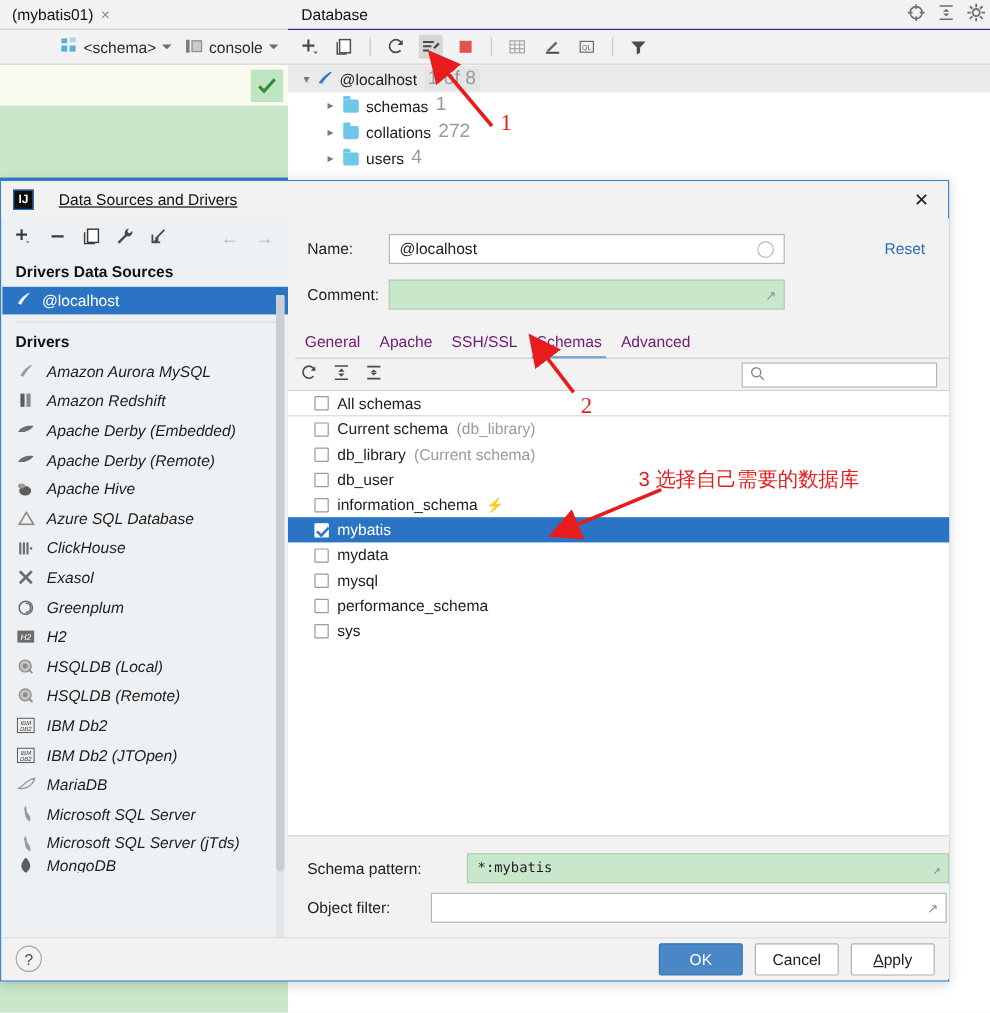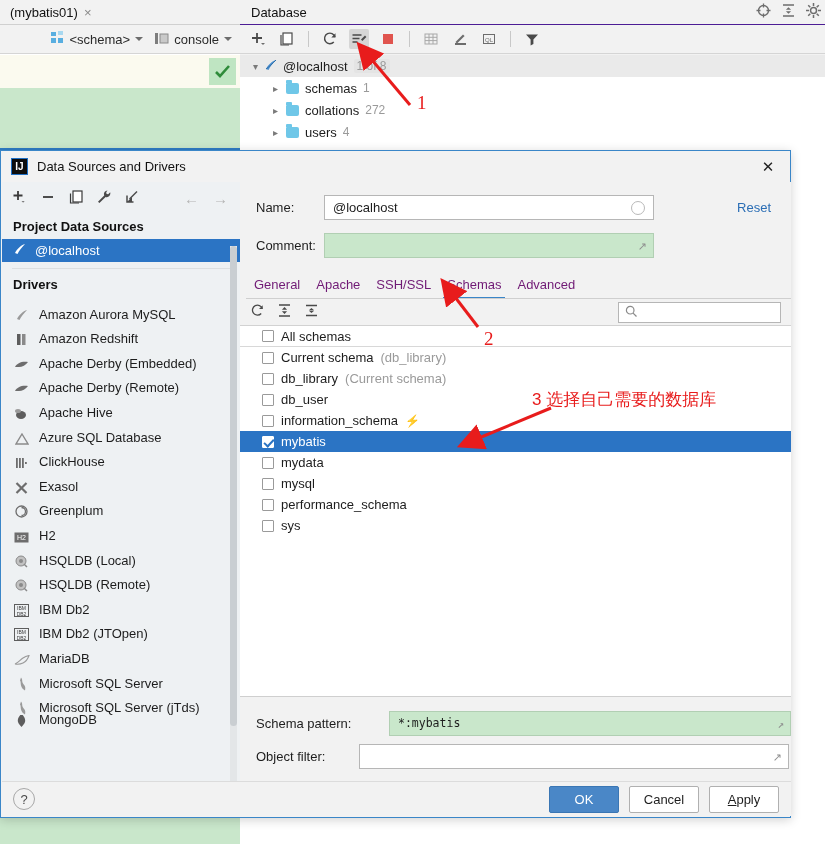--- a/index.html
+++ b/index.html
@@ -74,50 +74,50 @@
     border-bottom:1px solid #d5d5d5;
   }
   .tb-sep { width:1px; height:16px; background:#c8c8c8; margin:0 2px; }
   .tb-btn { width:20px; height:20px; display:flex; align-items:center; justify-content:center; }
   .tb-btn.active { background:#d6d6d6; border-radius:2px; }
 
   .db-tree { position:absolute; left:0; top:55px; width:585px; height:789px; background:#ffffff; }
   .tree-row { height:22px; display:flex; align-items:center; font-size:13px; color:#1d1d1d; }
   .tree-row.sel { background:#eaeaea; }
   .tw { width:13px; display:inline-block; text-align:center; color:#7a7a7a; font-size:10px; }
-  .count { color:#9a9a9a; font-size:12px; margin-left:6px; }
+  .count { color:#9a9a9a; font-size:16px; margin-left:6px; }
   .count.badge { background:#e4e4e4; border-radius:2px; padding:0 3px; }
   .folder { width:13px; height:11px; background:#6fc7e8; border-radius:1px 2px 2px 2px; display:inline-block; position:relative; }
   .folder::before { content:""; position:absolute; left:0; top:-3px; width:6px; height:3px; background:#6fc7e8; border-radius:1px 1px 0 0; }
 
   
   .dialog {
     position:absolute; left:0; top:150px; width:791px; height:668px;
     background:#f2f2f2; border:1px solid #3a86c8;
     box-shadow: 0 2px 10px rgba(0,0,0,.18);
   }
   .dlg-titlebar { position:relative; height:31px; background:#f2f2f2; display:flex; align-items:center; }
   .dlg-ij-icon {
     width:17px; height:17px; margin-left:10px; background:#0d0d0d; color:#fff;
     display:flex; align-items:center; justify-content:center; font-size:10px; font-weight:bold;
     border:1px solid #1f6fc4;
   }
-  .dlg-title { margin-left:9px; font-size:13px; color:#111; }
+  .dlg-title { margin-left:21px; font-size:13px; color:#111;text-decoration:underline; }
   .dlg-close { position:absolute; right:12px; top:6px; width:20px; height:20px; display:flex; align-items:center; justify-content:center; color:#222; font-size:15px; }
 
   
   .ds-pane { position:absolute; left:1px; top:31px; width:238px; height:601px; background:#eef1f3; }
   .ds-toolbar { height:33px; display:flex; align-items:center; gap:12px; padding-left:10px; }
   .ds-nav { margin-left:auto; display:flex; gap:14px; padding-right:12px; color:#b4b4b4; font-size:15px; }
   .ds-section { font-weight:bold; font-size:13px; color:#111; padding:4px 0 5px 11px; }
   .ds-item { height:23px; display:flex; align-items:center; gap:8px; padding-left:11px; font-size:13px; color:#1d1d1d; }
   .ds-item.sel { background:#2b74c4; color:#ffffff; }
   .ds-divider { height:1px; background:#dcdfe1; margin:6px 10px 4px 10px; }
   .drv-list { position:relative; }
-  .drv-item { height:24.6px; display:flex; align-items:flex-end; gap:9px; padding-left:11px; font-size:13px; color:#1d1d1d; }
+  .drv-item { height:24.6px; display:flex; align-items:center; gap:9px; padding-left:11px; font-size:13px; color:#1d1d1d;font-style:italic; }
   .drv-ico { width:17px; display:flex; align-items:center; justify-content:center; color:#6c6c6c; }
   .ds-scrollbar { position:absolute; right:3px; top:64px; width:7px; height:480px; background:#c9ced2; border-radius:4px; }
   .ds-scrolltrack { position:absolute; right:3px; top:64px; width:7px; height:537px; background:#e3e6e8; }
 
   
   .cfg-pane { position:absolute; left:239px; top:31px; width:551px; height:601px; background:#f2f2f2; }
   .field-row { display:flex; align-items:center; height:26px; margin:12px 0 0 16px; }
   .field-label { width:68px; font-size:13px; color:#1d1d1d; }
   .txt-input {
     position:relative; height:25px; background:#ffffff; border:1px solid #b6b6b6;
@@ -381,21 +381,21 @@
               <path d="M3 6.5v6.5h6.5" stroke="#4a4a4a" stroke-width="1.5" fill="none"></path>
               <path d="M3 13L8 8l0 5z" fill="#4a4a4a"></path>
             </svg>
         </span>
         <div class="ds-nav">
           <span>←</span>
           <span>→</span>
         </div>
       </div>
 
-      <div class="ds-section">Project Data Sources</div>
+      <div class="ds-section">Drivers Data Sources</div>
       <div class="ds-item sel">
         <span>
           <svg width="14" height="14" viewBox="0 0 14 14">
               <path d="M2 11 C4 7 8 3 12 2 C9 5 6 9 4.5 12z" fill="#ffffff"></path>
             </svg>
         </span>
         <span>@localhost</span>
       </div>
       <div class="ds-divider"></div>
       <div class="ds-section">Drivers</div>

